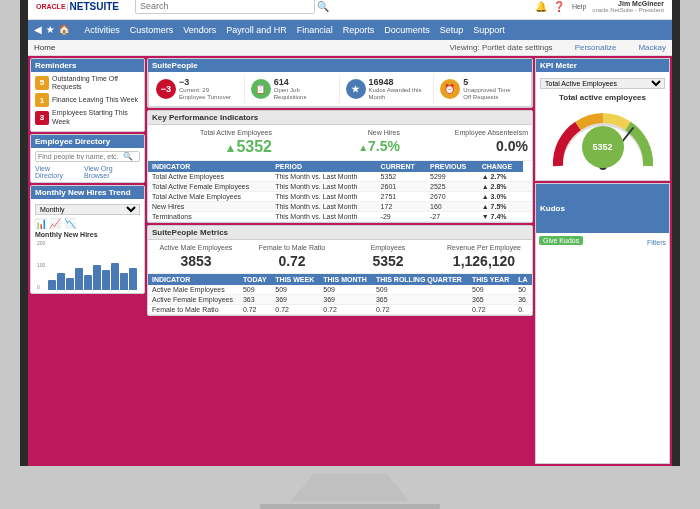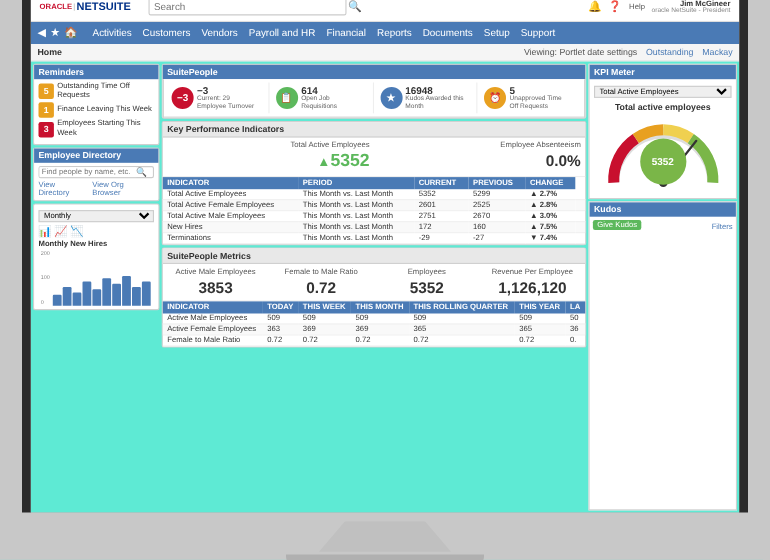--- a/index.html
+++ b/index.html
@@ -115,21 +115,21 @@
       padding: 2px 6px;
       height: 16px;
       font-size: 8px;
       color: #555;
       justify-content: space-between;
     }
 
     .ns-content {
       display: flex;
       height: calc(100% - 62px);
-      background: #5eead4;
+      background: #be185d;
       gap: 2px;
       padding: 2px;
     }
 
     
     .ns-sidebar {
       width: 115px;
       display: flex;
       flex-direction: column;
       gap: 2px;
@@ -392,21 +392,21 @@
     .kudos-card {
       background: #fff;
       border: 1px solid #d0d0d0;
       flex: 1;
     }
     .kudos-header {
       background: #4a7ab5;
       color: #fff;
       font-size: 8px;
       font-weight: bold;
-      padding: 2px 4px;
+      padding: 20px 4px;
       display: flex;
       justify-content: space-between;
       align-items: center;
     }
     .kudos-body { padding: 3px; }
     .kudos-btn {
       background: #5cb85c;
       color: #fff;
       border: none;
       border-radius: 2px;
@@ -475,24 +475,24 @@
         <div class="ns-navbar-item">Vendors</div>
         <div class="ns-navbar-item">Payroll and HR</div>
         <div class="ns-navbar-item">Financial</div>
         <div class="ns-navbar-item">Reports</div>
         <div class="ns-navbar-item">Documents</div>
         <div class="ns-navbar-item">Setup</div>
         <div class="ns-navbar-item">Support</div>
       </div>
 
       <div class="ns-subbar">
-        <span style="font-weight:bold;color:#333;">Home</span>
-        <div style="display:flex;gap:8px;align-items:center;">
+        <span style="font-weight:normal;color:#333;">Home</span>
+        <div style="display:flex;gap:22px;align-items:center;">
           <span>Viewing: Portlet date settings</span>
-          <span style="color:#4a7ab5;cursor:pointer;">Outstanding</span>
+          <span style="color:#4a7ab5;cursor:pointer;">Personalize</span>
           <span style="color:#4a7ab5;cursor:pointer;">Mackay</span>
         </div>
       </div>
 
       <div class="ns-content">
 
         <div class="ns-sidebar">
 
           <div class="ns-card">
             <div class="ns-card-header">Reminders</div>
@@ -520,20 +520,21 @@
                 <span style="font-size:8px;color:#aaa;">🔍</span>
               </div>
               <div class="emp-dir-links">
                 <span class="emp-dir-link">View Directory</span>
                 <span class="emp-dir-link">View Org Browser</span>
               </div>
             </div>
           </div>
 
           <div class="ns-card">
+            <div class="ns-card-header">Monthly New Hires Trend</div>
             <div class="ns-card-body">
               <select class="trend-select">
                 <option>Monthly</option>
               </select>
               <div class="chart-icons">
                 <span style="font-size:10px;color:#4a7ab5;cursor:pointer;">📊</span>
                 <span style="font-size:10px;color:#aaa;cursor:pointer;">📈</span>
                 <span style="font-size:10px;color:#aaa;cursor:pointer;">📉</span>
               </div>
               <div style="font-size:7px;font-weight:bold;color:#333;margin-bottom:2px;">Monthly New Hires</div>
@@ -597,20 +598,24 @@
               </div>
             </div>
           </div>
 
           <div class="kpi-section">
             <div class="kpi-header">Key Performance Indicators</div>
             <div class="kpi-big-numbers">
               <div class="kpi-big">
                 <div class="kpi-big-label">Total Active Employees</div>
                 <div class="kpi-big-val green"><span style="font-size:12px;">▲</span><span>5352</span></div>
+              </div>
+              <div class="kpi-big">
+                <div class="kpi-big-label">New Hires</div>
+                <div class="kpi-big-val green pct"><span style="font-size:10px;">▲</span><span>7.5%</span></div>
               </div>
               <div class="kpi-big">
                 <div class="kpi-big-label">Employee Absenteeism</div>
                 <div class="kpi-big-val pct">0.0%</div>
               </div>
             </div>
             <table class="kpi-table">
               <thead>
                 <tr>
                   <th>INDICATOR</th>

